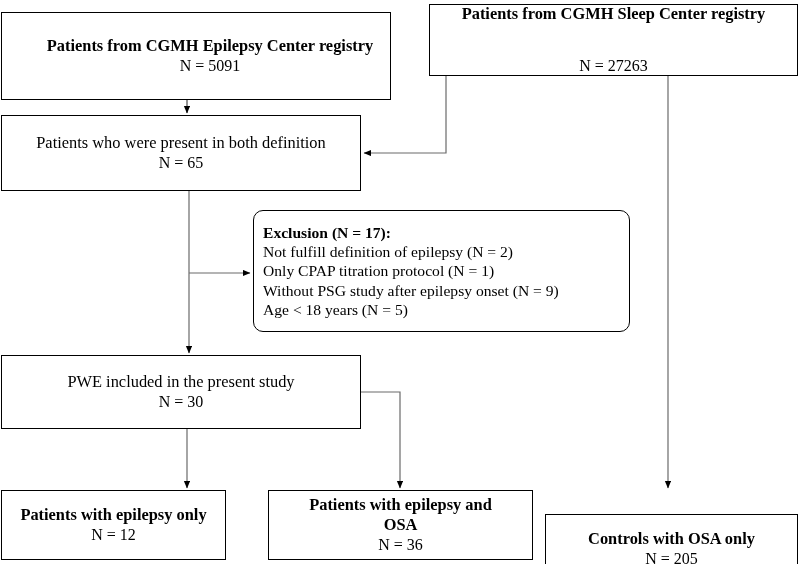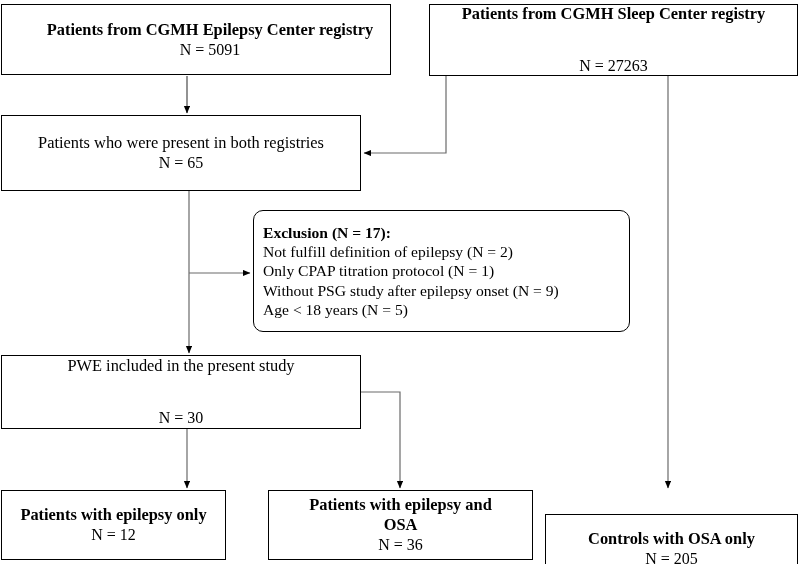--- a/index.html
+++ b/index.html
@@ -44,25 +44,25 @@
   .ln {
     display: block;
     white-space: nowrap;
   }
   .bold { font-weight: bold; }
   .t17 { font-size: 16.4px; }
   .t16 { font-size: 16px; }
   .t155 { font-size: 15.6px; }
 
   
-  #node-epilepsy-registry { left: 1px;   top: 4px;   width: 390px; height: 71px; padding-left: 28px; }
+  #node-epilepsy-registry { left: 1px;   top: 12px;   width: 390px; height: 88px; padding-left: 28px; }
   #node-sleep-registry    { left: 429px; top: 4px;   width: 369px; height: 72px; gap: 32px; }
   #node-both-registries   { left: 1px;   top: 115px; width: 360px; height: 76px; }
   #node-exclusion         { left: 253px; top: 210px; width: 377px; height: 122px; border-radius: 10px; }
-  #node-pwe-included      { left: 1px;   top: 355px; width: 360px; height: 74px; justify-content: space-between; }
+  #node-pwe-included      { left: 1px;   top: 355px; width: 360px; height: 74px; }
   #node-epilepsy-only     { left: 1px;   top: 490px; width: 225px; height: 70px; }
   #node-epilepsy-and-osa  { left: 268px; top: 490px; width: 265px; height: 70px; }
   #node-controls-osa      { left: 545px; top: 490px; width: 253px; height: 70px; margin-top: 24px; }
 </style>
 </head>
 <body>
 
 <div id="canvas">
 
   <svg class="connectors" viewBox="0 0 800 564" xmlns="http://www.w3.org/2000/svg">
@@ -91,21 +91,21 @@
     <span class="ln bold t17">Patients from CGMH Epilepsy Center registry</span>
     <span class="ln t16">N = 5091</span>
   </div>
 
   <div class="node" id="node-sleep-registry">
     <span class="ln bold t17">Patients from CGMH Sleep Center registry</span>
     <span class="ln t16">N = 27263</span>
   </div>
 
   <div class="node" id="node-both-registries">
-    <span class="ln t17">Patients who were present in both registries</span>
+    <span class="ln t17">Patients who were present in both definition</span>
     <span class="ln t16">N = 65</span>
   </div>
 
   <div class="node left-align" id="node-exclusion">
     <span class="ln bold t155">Exclusion (N = 17):</span>
     <span class="ln t155">Not fulfill definition of epilepsy (N = 2)</span>
     <span class="ln t155">Only CPAP titration protocol (N = 1)</span>
     <span class="ln t155">Without PSG study after epilepsy onset (N = 9)</span>
     <span class="ln t155">Age &lt; 18 years (N = 5)</span>
   </div>

